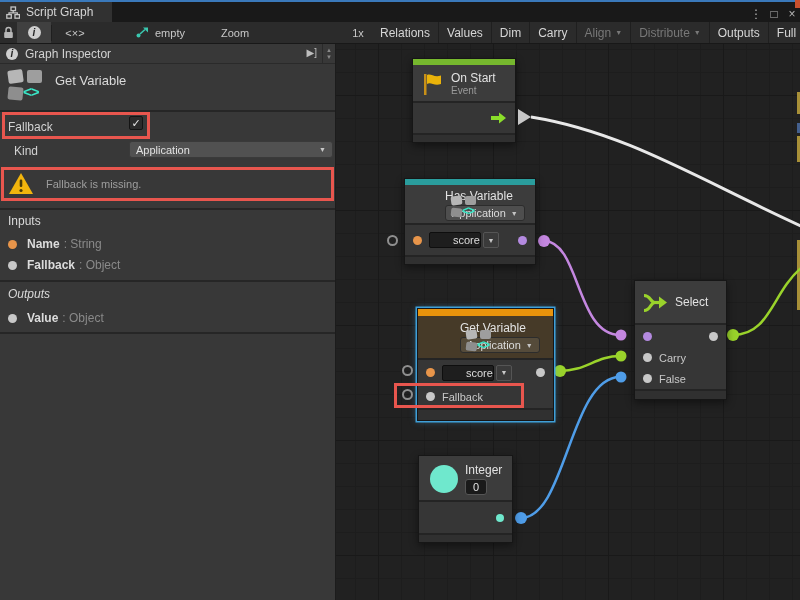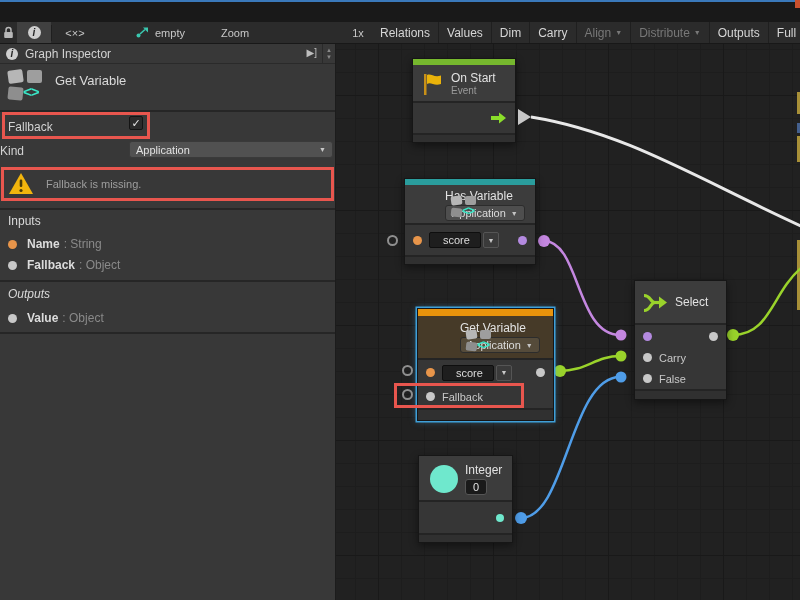--- a/index.html
+++ b/index.html
@@ -106,21 +106,21 @@
   .node-footer { height:9px; background:#303030; border-top:2px solid #242424; }
   .row { display:flex; align-items:center; gap:7px; padding:0 8px; }
   .port { width:9px; height:9px; border-radius:50%; flex:none; }
   .port.out { margin-left:auto; }
   .scope-btn { display:inline-flex; align-items:center; gap:5px; background:#4e4e4e;
     border:1px solid #2c2c2c; border-radius:3px; padding:1px 6px; font-size:11px;
     color:#dcdcdc; }
   .scope-btn .dd-arrow { color:#c4c4c4; }
   .var-field { display:flex; align-items:center; }
   .var-field .txt { width:52px; height:16px; background:#1e1e1e; border:1px solid #0e0e0e;
-    border-radius:2px; font-size:11px; color:#dcdcdc; padding-left:13px;
+    border-radius:2px; font-size:11px; color:#dcdcdc; padding-left:23px;
     display:flex; align-items:center; }
   .var-field .dd { width:16px; height:16px; background:#3a3a3a; border:1px solid #555;
     border-radius:2px; margin-left:2px; display:flex; align-items:center;
     justify-content:center; color:#c8c8c8; }
   .port-label { font-size:11px; color:#c8c8c8; }
   .empty-port { position:absolute; width:11px; height:11px; border-radius:50%;
     border:2px solid #8f8f8f; }
   #node-get-variable { box-shadow:0 0 0 1.5px #3f9fd8, 0 0 7px rgba(63,159,216,.55); }
   #node-get-variable .node-header { background:#463a28; }
   #node-get-variable .scope-btn { background:#554b3a; }
@@ -134,20 +134,36 @@
 
   #wires { position:absolute; left:0; top:0; pointer-events:none; }
   #wires path { fill:none; stroke-width:2.5px; }
 </style>
 </head>
 <body>
 
 <div id="root">
 
   <div class="abs" id="top-accent"></div>
+  <div class="abs" id="titlebar">
+    <div class="abs" id="tab">
+      <svg width="14" height="13">
+        <g stroke="#c4c4c4" stroke-width="1.3" fill="none">
+          <rect x="5" y="1" width="4.5" height="3.6"></rect>
+          <rect x="0.8" y="8.6" width="4.5" height="3.6"></rect>
+          <rect x="9" y="8.6" width="4.5" height="3.6"></rect>
+          <path d="M7.2,4.6 V6.8 M3,8.6 V6.8 H11.3 V8.6"></path>
+        </g>
+      </svg>
+      <span>Script Graph</span>
+    </div>
+    <div class="abs winctl" style="left:748px;">⋮</div>
+    <div class="abs winctl" style="left:766px;">□</div>
+    <div class="abs winctl" style="left:784px;">×</div>
+  </div>
   <div class="abs" id="corner-red"></div>
 
   <div class="abs" id="toolbar">
     <div class="tbtn" style="left:0;width:17px;">
       <svg width="11" height="13">
         <path d="M3,6 V4 a2.5,2.5 0 0 1 5,0 V6" stroke="#b8b8b8" stroke-width="1.5" fill="none"></path>
         <rect x="1.2" y="6" width="8.6" height="6" rx="1" fill="#b8b8b8"></rect>
       </svg>
     </div>
     <div class="tbtn" style="left:17px;width:34px;" id="btn-info">
@@ -356,21 +372,21 @@
     </span>
     <div class="abs" id="unit-title" style="top:29px;">Get Variable</div>
     <div class="abs section-line" style="top:66px;"></div>
 
     <div class="abs insp-label" style="left:8px;top:76px;">Fallback</div>
     <div class="abs" id="checkbox" style="top:72px;">
       <span>✓</span>
     </div>
     <div class="red-rect" style="left:2px;top:68px;width:148px;height:27px;"></div>
 
-    <div class="abs insp-label" style="left:0;top:100px;">Kind</div>
+    <div class="abs insp-label" style="left:14px;top:100px;">Kind</div>
     <div class="abs" id="kind-dropdown" style="top:97px;">
       <span>Application</span>
       <span class="dd-arrow">▼</span>
     </div>
 
     <div class="abs" id="warning-row" style="top:126px;">
       <svg width="26" height="24">
         <polygon points="13,1 25,22 1,22" fill="#f2b50d"></polygon>
         <rect x="11.7" y="7.5" width="2.6" height="7.5" rx="1.2" fill="#4a3a08"></rect>
         <circle cx="13" cy="18.5" r="1.6" fill="#4a3a08"></circle>

